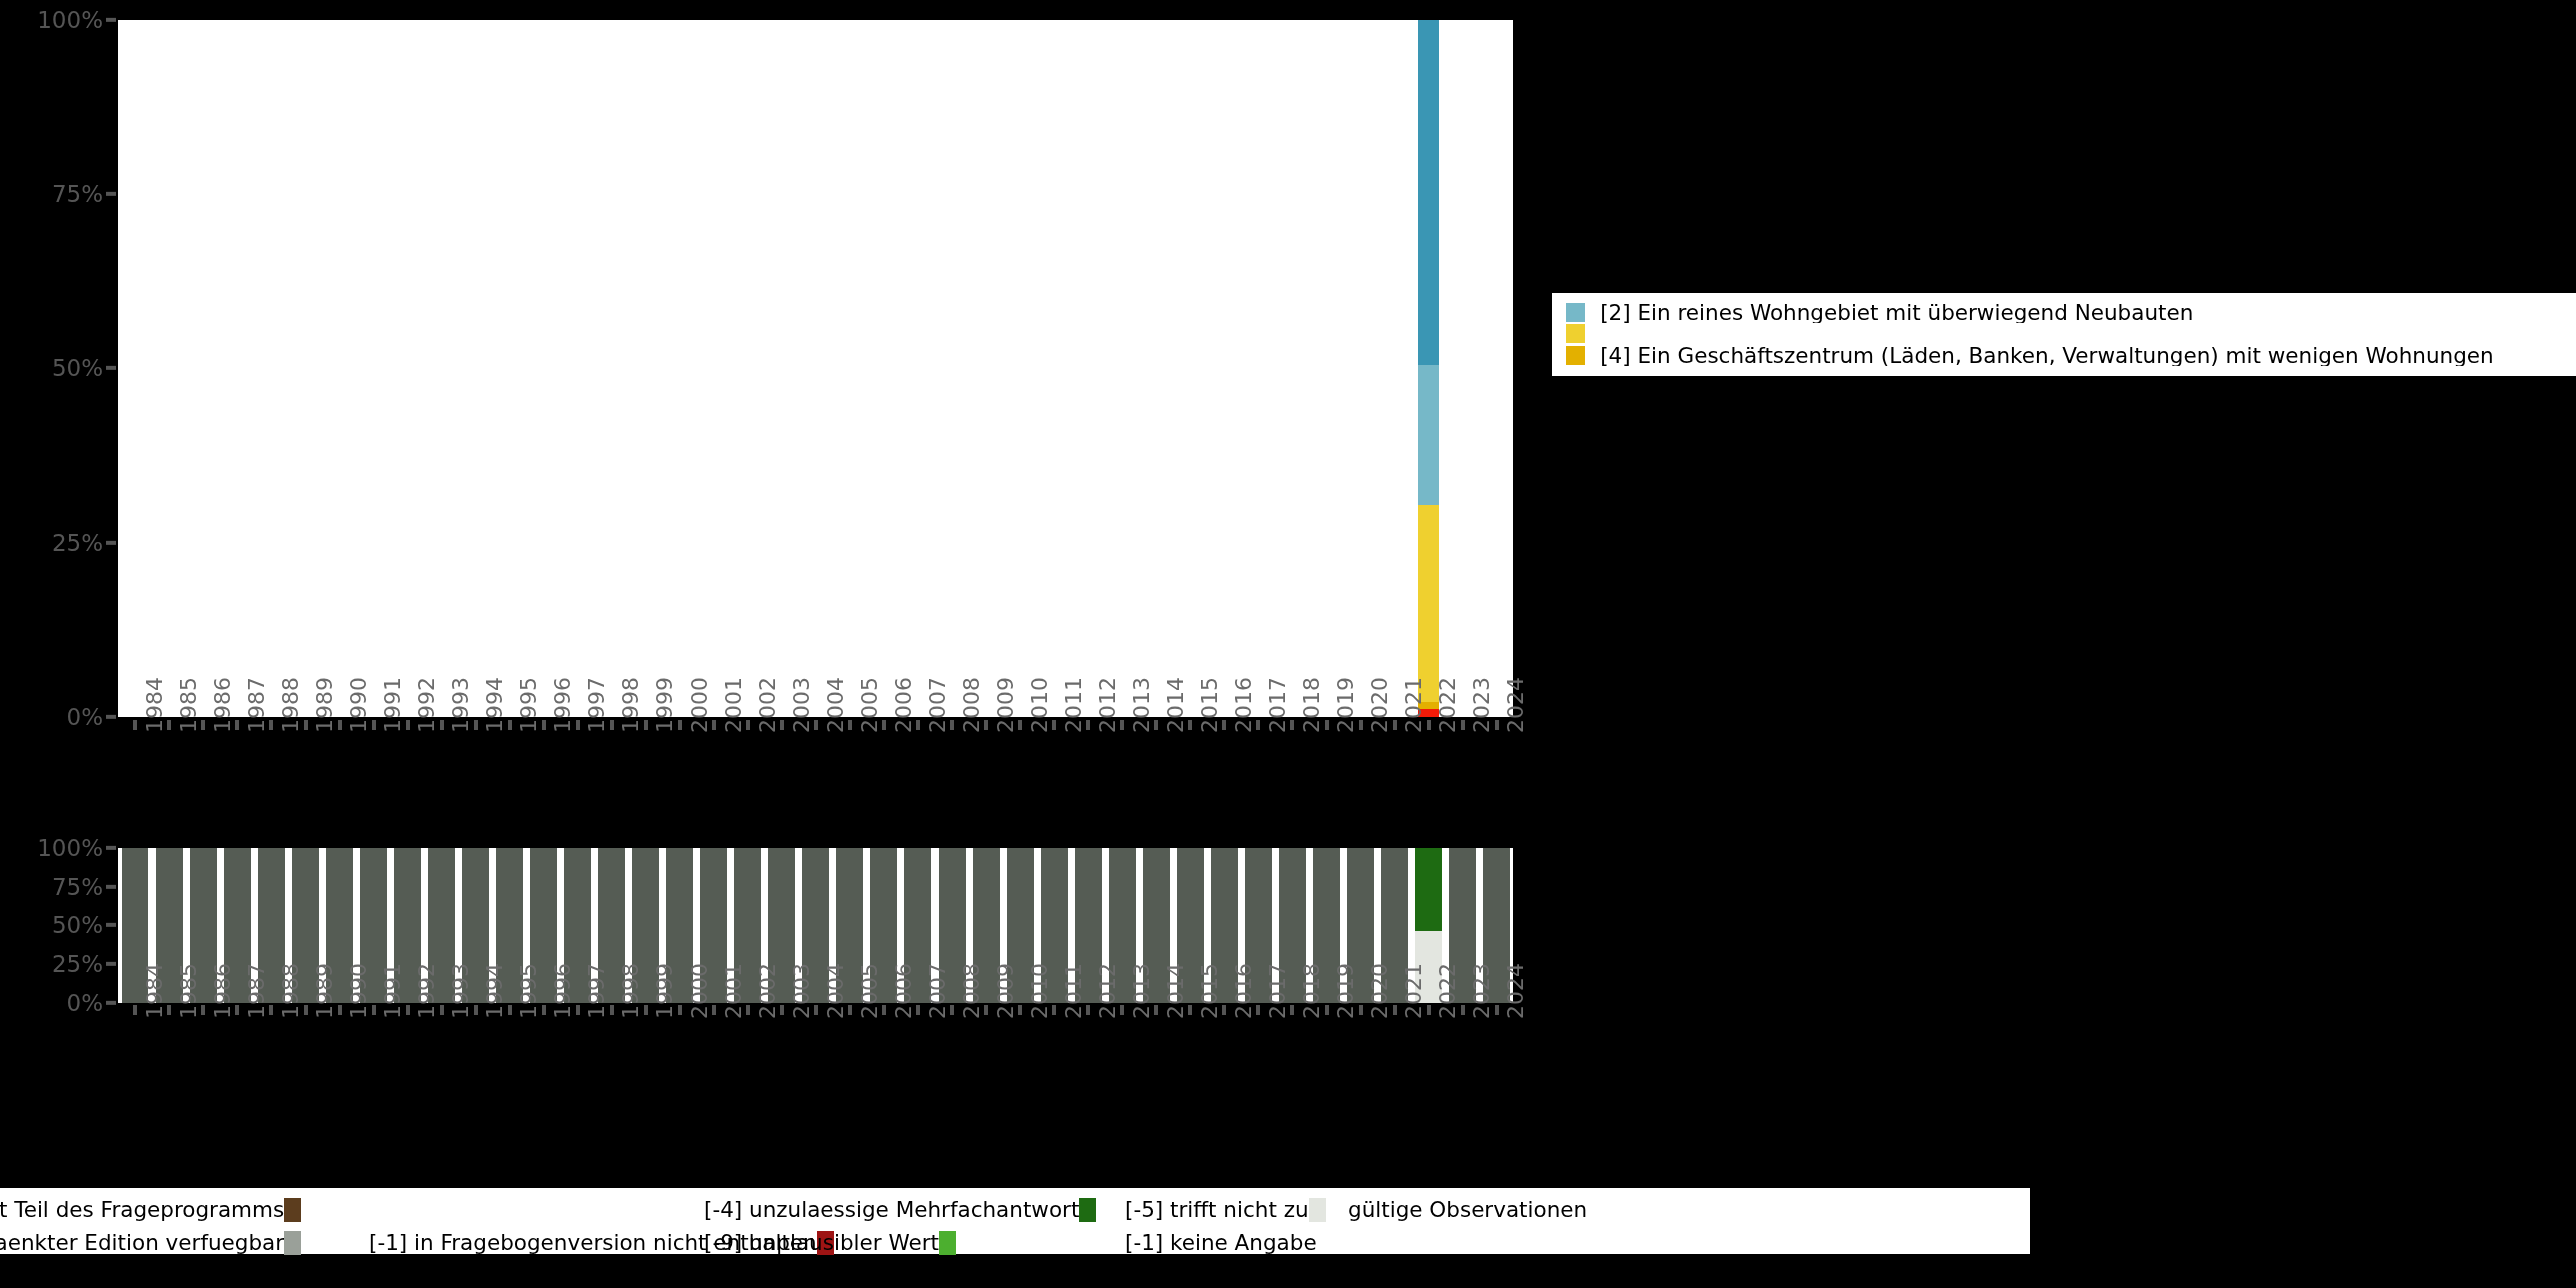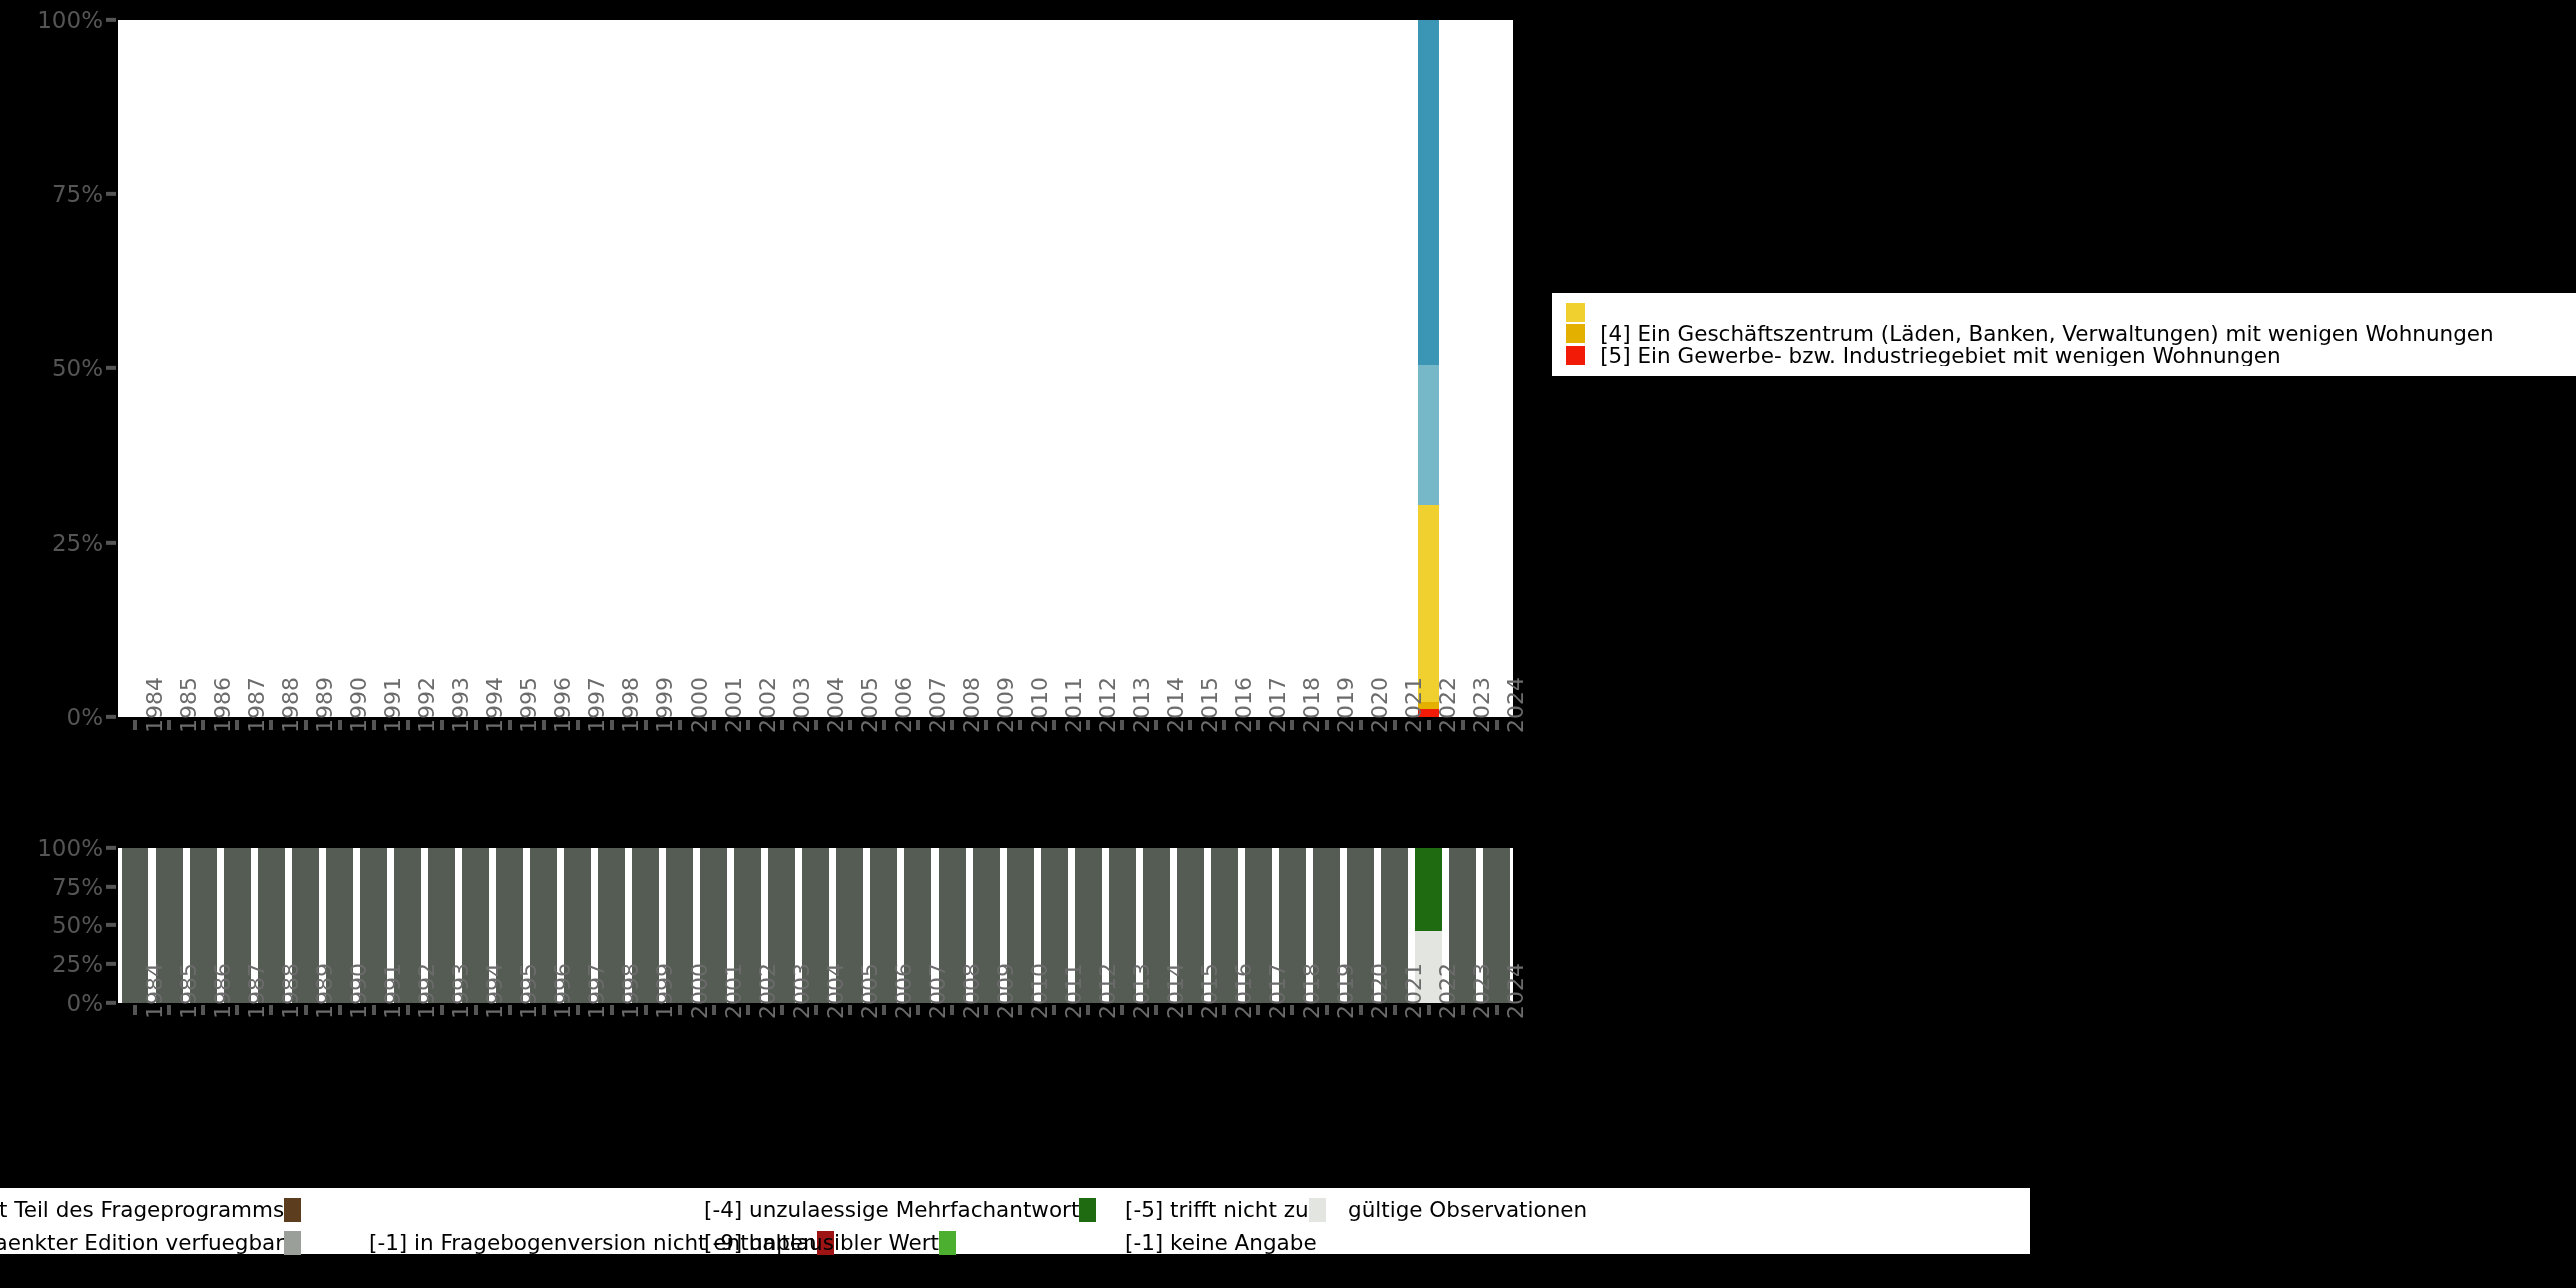--- a/index.html
+++ b/index.html
@@ -496,29 +496,29 @@
       <div class="xlabel" style="font-size: 22px; line-height: 22px; left: 1437px; top: 195px;">2022</div>
       <div class="xtick" style="left: 1461px; top: 181px;"></div>
       <div class="xlabel" style="font-size: 22px; line-height: 22px; left: 1471px; top: 195px;">2023</div>
       <div class="xtick" style="left: 1495px; top: 181px;"></div>
       <div class="xlabel" style="font-size: 22px; line-height: 22px; left: 1505px; top: 195px;">2024</div>
     </div>
 </div>
 
 <div id="value-legend">
     <div class="legend-row">
+      <span class="legend-swatch" style="background: rgb(118, 184, 200);"></span>
+      <span class="legend-text">[2] Ein reines Wohngebiet mit überwiegend Neubauten</span>
+    </div>
+    <div class="legend-row">
       <span class="legend-swatch" style="background: rgb(239, 208, 47);"></span>
     </div>
     <div class="legend-row">
       <span class="legend-swatch" style="background: rgb(227, 176, 0);"></span>
       <span class="legend-text">[4] Ein Geschäftszentrum (Läden, Banken, Verwaltungen) mit wenigen Wohnungen</span>
-    </div>
-    <div class="legend-row">
-      <span class="legend-swatch" style="background: rgb(242, 27, 8);"></span>
-      <span class="legend-text">[5] Ein Gewerbe- bzw. Industriegebiet mit wenigen Wohnungen</span>
     </div>
   </div>
 
 <div id="missing-legend">
   <div class="ml-row" id="ml-row-1" style="position: relative; display: block; height: 33px;">
       <div class="ml-item" style="position: absolute; left: 0px; top: 0px; height: 33px;">
         <span class="ml-label">[-8] Frage in diesem Jahr nicht Teil des Frageprogramms</span>
         <span class="ml-swatch" style="background: rgb(92, 61, 30); margin: 0px;"></span>
       </div>
       <div class="ml-item" style="position: absolute; left: 1022px; top: 0px; height: 33px;">

